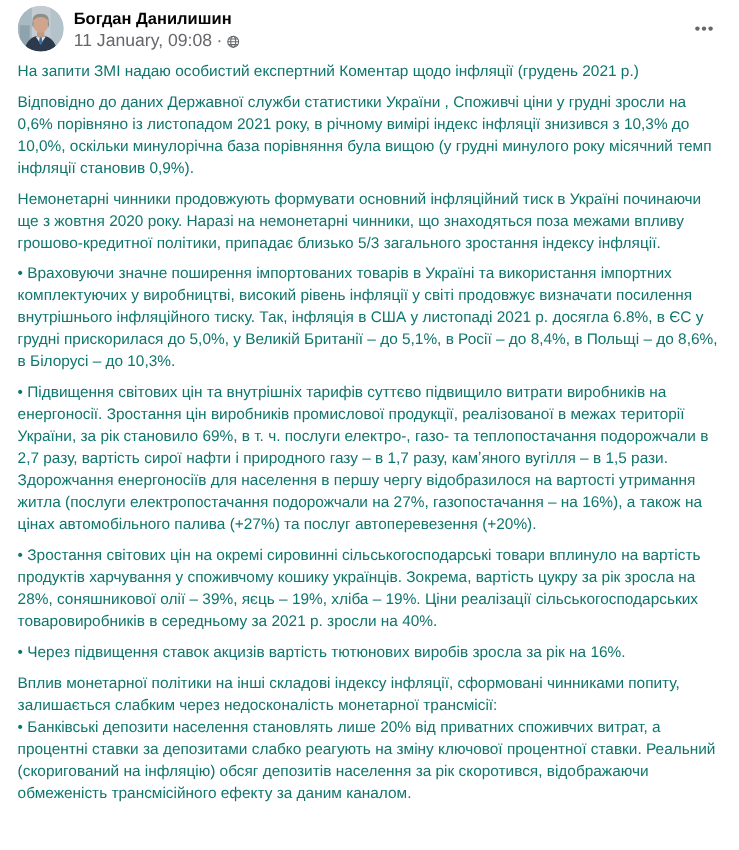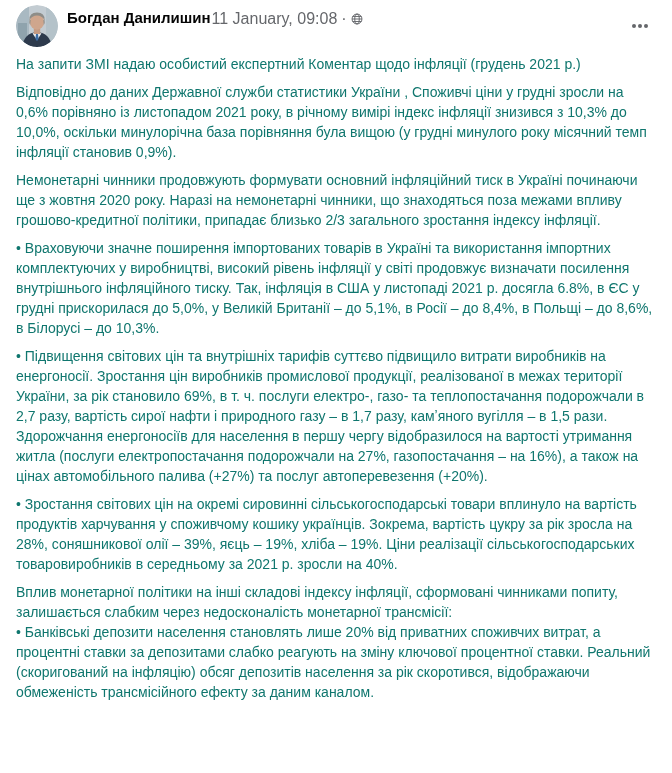--- a/index.html
+++ b/index.html
@@ -29,21 +29,21 @@
     height: 42px;
     border-radius: 50%;
     overflow: hidden;
     flex: 0 0 42px;
     cursor: pointer;
   }
   .avatar svg { display: block; }
   .header-text {
     padding-top: 3px;
     display: flex;
-    flex-direction: row;
+    flex-direction: column;
     gap: 1px;
   }
   .author-name {
     font-size: 15px;
     font-weight: 700;
     color: #050505;
     line-height: 20px;
     cursor: pointer;
   }
   .post-meta {
@@ -135,21 +135,22 @@
           <circle cx="16" cy="10" r="2"></circle>
         </g>
       </svg>
     </button>
 
   </div>
 
   <div class="post-body">
     <p>На запити ЗМІ надаю особистий експертний Коментар щодо інфляції (грудень 2021 р.)</p>
     <p>Відповідно до даних Державної служби статистики  України , Споживчі ціни у грудні зросли на 0,6% порівняно із листопадом 2021 року, в річному вимірі індекс інфляції знизився з 10,3% до 10,0%, оскільки минулорічна база порівняння була вищою (у грудні минулого року місячний темп інфляції становив 0,9%).</p>
-    <p>Немонетарні чинники продовжують формувати основний інфляційний тиск в Україні починаючи ще з жовтня 2020 року. Наразі на немонетарні чинники, що знаходяться поза межами впливу грошово-кредитної політики, припадає близько 2/3 загального зростання індексу інфляції.</p>
+    <p>Немонетарні чинники продовжують формувати основний інфляційний тиск в Україні починаючи ще з жовтня 2020 року. Наразі на немонетарні чинники, що знаходяться поза межами впливу грошово-кредитної політики, припадає близько 5/3 загального зростання індексу інфляції.</p>
     <p>• Враховуючи значне поширення імпортованих товарів в Україні та використання імпортних комплектуючих у виробництві, високий рівень інфляції у світі продовжує визначати посилення внутрішнього інфляційного тиску. Так, інфляція в США у листопаді 2021 р. досягла 6.8%, в ЄС у грудні прискорилася до 5,0%, у Великій Британії – до 5,1%, в Росії – до 8,4%, в Польщі – до 8,6%, в Білорусі – до 10,3%.</p>
     <p>• Підвищення світових цін та внутрішніх тарифів суттєво підвищило витрати виробників на енергоносії. Зростання цін виробників промислової продукції, реалізованої в межах території України, за рік становило 69%, в т. ч. послуги електро-, газо- та теплопостачання подорожчали в 2,7 разу, вартість сирої нафти і природного газу – в 1,7 разу, камʼяного вугілля – в 1,5 рази. Здорожчання енергоносіїв для населення в першу чергу відобразилося на вартості утримання житла (послуги електропостачання подорожчали на 27%, газопостачання – на 16%), а також на цінах автомобільного палива (+27%) та послуг автоперевезення (+20%).</p>
     <p>• Зростання світових цін на окремі сировинні сільськогосподарські товари вплинуло на вартість продуктів харчування у споживчому кошику українців. Зокрема, вартість цукру за рік зросла на 28%, соняшникової олії – 39%, яєць – 19%, хліба – 19%. Ціни реалізації сільськогосподарських товаровиробників в середньому за 2021 р. зросли на 40%.</p>
+    <p>• Через підвищення ставок акцизів вартість тютюнових виробів зросла за рік на 16%.</p>
     <p>Вплив монетарної політики на інші складові індексу інфляції, сформовані чинниками попиту, залишається слабким через недосконалість монетарної трансмісії:
 • Банківські депозити населення становлять лише 20% від приватних споживчих витрат, а процентні ставки за депозитами слабко реагують на зміну ключової процентної ставки. Реальний (скоригований на інфляцію) обсяг депозитів населення за рік скоротився, відображаючи обмеженість трансмісійного ефекту за даним каналом.</p>
   </div>
 
 </div>
 
 </body></html>

